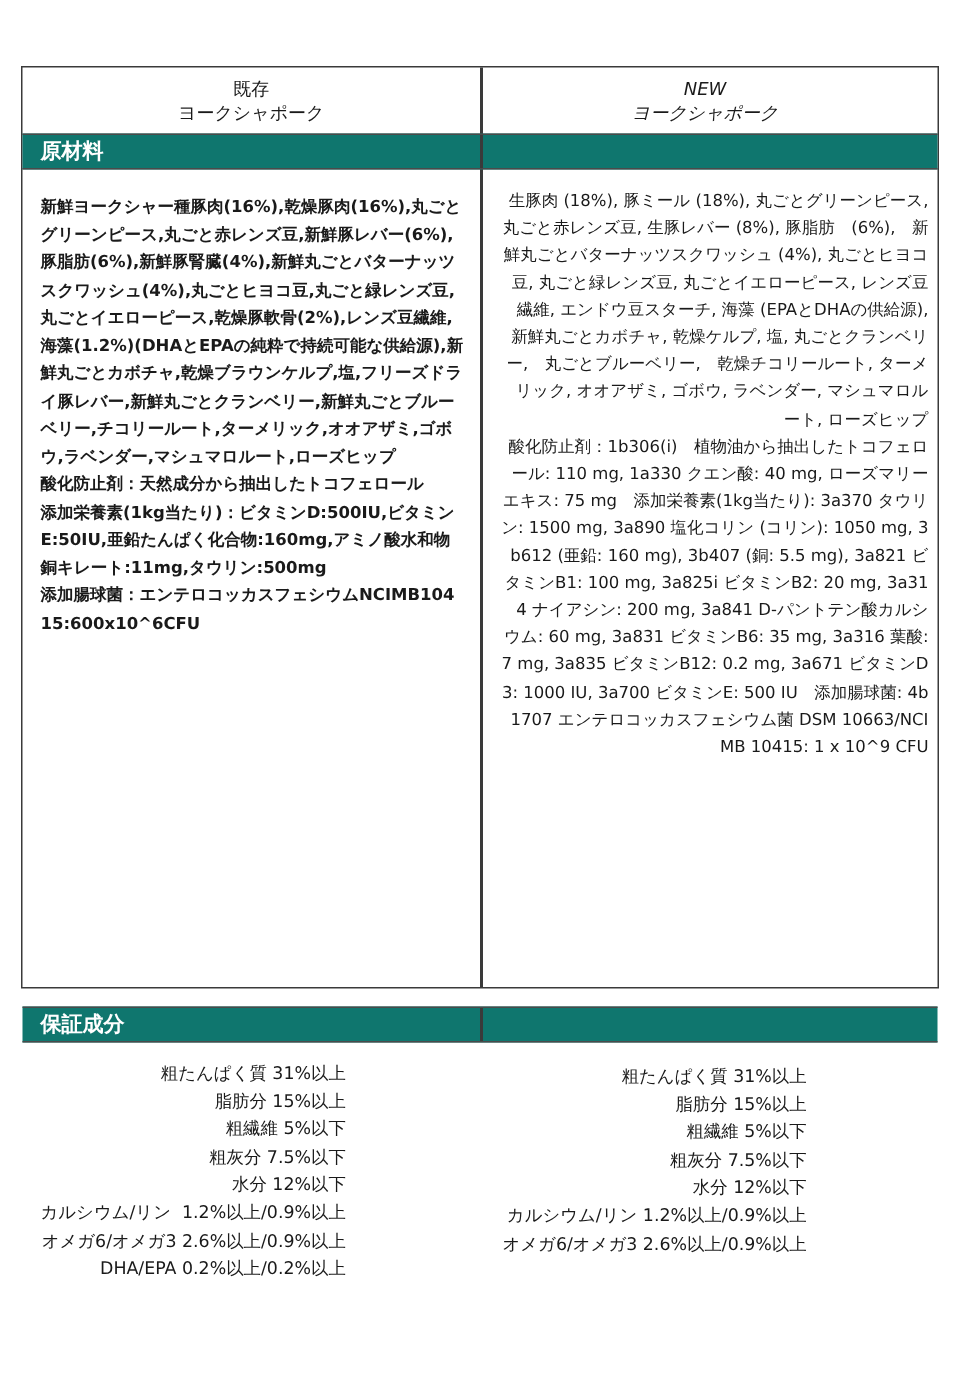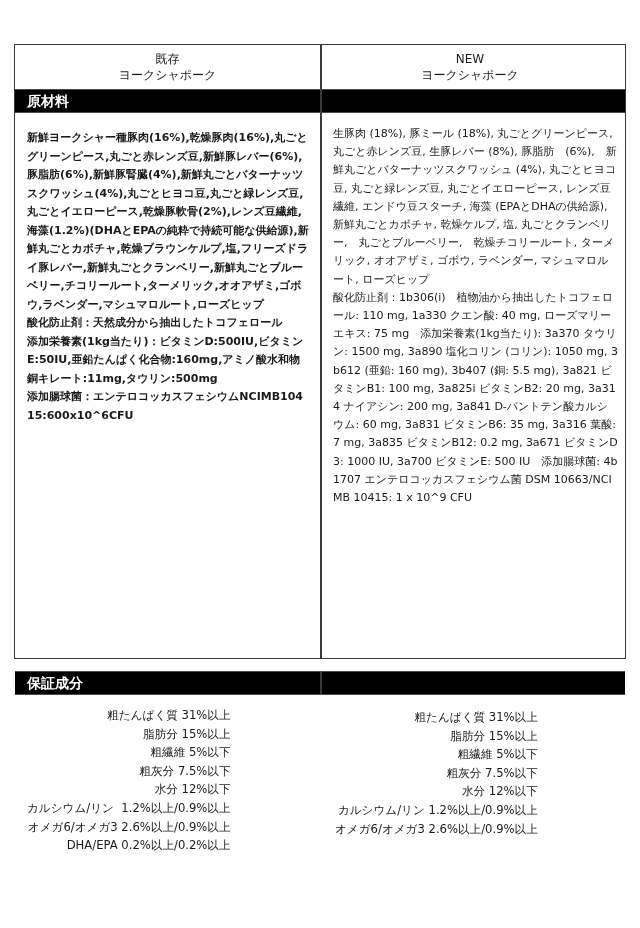--- a/index.html
+++ b/index.html
@@ -5,27 +5,27 @@
   html, body { margin: 0; padding: 0; background: #ffffff; }
   body { width: 640px; height: 928px; position: relative; font-family: "DejaVu Sans", sans-serif; color: #1a1a1a; }
   .table {
     position: absolute; left: 14px; top: 44px; width: 612px; height: 615px;
     border: 1.5px solid #3a3a3a; box-sizing: border-box;
   }
   .divider { position: absolute; left: 305px; top: 0; bottom: 0; width: 1.5px; background: #3a3a3a; }
   .header-row { position: absolute; left: 0; right: 0; top: 0; height: 44px; }
   .hcell { position: absolute; top: 0; height: 44px; text-align: center; font-size: 12px; line-height: 16px; padding-top: 6px; box-sizing: border-box; }
   .hcell.left { left: 0; width: 305px; }
-  .hcell.right { left: 300px; right: 0; }
-  .band { position: absolute; left: 0; right: 0; height: 22px; background: #000000; border-top: 1px solid #4a4a4a; border-bottom: 1px solid #4a4a4a; }
+  .hcell.right { left: 300px; right: 0; font-style: italic; }
+  .band { position: absolute; left: 0; right: 0; height: 22px; background: #0f766e; border-top: 1px solid #4a4a4a; border-bottom: 1px solid #4a4a4a; }
   .band .label { position: absolute; left: 12px; top: 2px; color: #ffffff; font-weight: bold; font-size: 14px; line-height: 18px; }
   .band .band-divider { position: absolute; left: 305px; top: 0; bottom: 0; width: 1.5px; background: #3a3a3a; }
   .cell { position: absolute; font-size: 11px; line-height: 18.5px; white-space: pre-wrap; word-break: break-all; }
   .cell.l { left: 12px; width: 283px; }
-  .cell.r { left: 318px; width: 286px; }
+  .cell.r { left: 318px; width: 286px; text-align: right; }
   .cell.bold { font-weight: bold; }
   .spec { position: absolute; font-size: 11.6px; line-height: 18.6px; }
   .spec.l { left: 12px; }
   .spec.r { left: 320px; }
   .spec div { white-space: pre; text-align: right; }
 </style>
 </head>
 <body>
 
 <div class="table">

